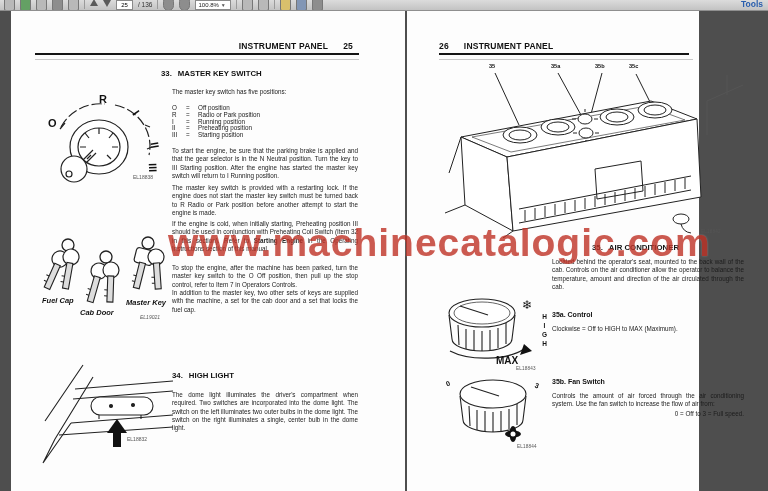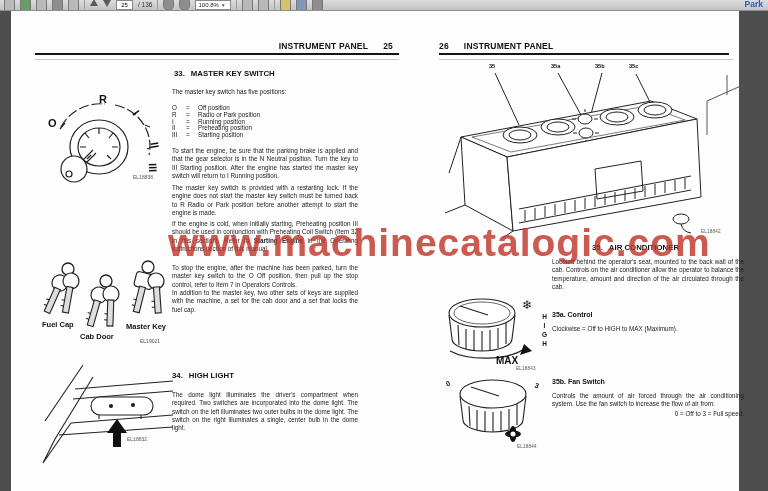--- a/index.html
+++ b/index.html
@@ -23,21 +23,21 @@
   .pgin{width:15px;height:8px;margin-top:0;font-size:6px;text-align:center;border:1px solid #8a8a8a;
         background:#fff;padding:0;font-family:"Liberation Sans",sans-serif;}
   .pgtotal{font-size:6.5px;color:#333;margin-top:1px;}
   .zsel{min-width:30px;height:8px;margin-top:0;border:1px solid #8a8a8a;background:#fff;font-size:6px;
         display:flex;align-items:center;gap:2px;padding:0 2px;color:#222;}
   .zsel .caret{font-size:5px;color:#555;}
   .tools{position:absolute;right:5px;top:-1px;font-size:8.5px;color:#2a5fae;font-weight:bold;}
 
   
   .canvas{position:absolute;top:11px;left:0;width:768px;height:480px;}
-  .page{position:absolute;top:0;height:480px;background:#fdfdfd;color:#1a1a1a;padding-left:40px;}
+  .page{position:absolute;top:0;height:480px;background:#fdfdfd;color:#1a1a1a;}
   .page-left{left:11px;width:394px;}
   .page-right{left:407px;width:292px;}
 
   .hdr{position:absolute;display:flex;gap:15px;font-weight:bold;font-size:8.5px;letter-spacing:.2px;color:#111;}
   .rule{position:absolute;height:2px;background:#151515;}
   .rule-thin{position:absolute;height:1px;background:#c9c9c9;}
 
   .shead{position:absolute;display:flex;gap:6px;font-weight:bold;font-size:7.8px;color:#111;}
   .sub{position:absolute;font-weight:bold;font-size:7px;color:#111;}
   .para{position:absolute;font-size:6.3px;line-height:8.3px;text-align:justify;color:#1c1c1c;}
@@ -81,34 +81,34 @@
       <span class="caret">▼</span>
     </span>
     <span class="sep"></span>
     <span class="ic light"></span>
     <span class="ic light"></span>
     <span class="sep"></span>
     <span class="ic yellow"></span>
     <span class="ic blue"></span>
     <span class="ic"></span>
   </div>
-  <span class="tools">Park</span>
+  <span class="tools">Tools</span>
 </div>
 
 <div class="canvas">
 
   <div class="page page-left">
     <div class="hdr" style="top:30px;right:52px;">
       <span>INSTRUMENT PANEL</span>
       <span>25</span>
     </div>
     <div class="rule" style="top:42px;left:24px;right:46px;"></div>
     <div class="rule-thin" style="top:48px;left:24px;right:46px;"></div>
 
-    <div class="shead" style="top:58px;left:163px;justify-content:flex-end;">
+    <div class="shead" style="top:58px;left:150px;justify-content:flex-end;">
       <span>33.</span>
       <span>MASTER KEY SWITCH</span>
     </div>
     <div class="line" style="top:77px;left:161px;width:186px;">The master key switch has five positions:</div>
 
     <div style="position:absolute;top:94px;left:161px;width:186px;">
       <div class="pos-row">
         <span class="pos-k">O</span>
         <span class="pos-e">=</span>
         <span>Off position</span>
@@ -158,21 +158,21 @@
           <text x="7" y="36">O</text>
           <text x="58" y="12">R</text>
           <text x="93" y="27" transform="rotate(55 96 23)">I</text>
           <text x="111" y="58" transform="rotate(80 114 54)">II</text>
           <text x="106" y="82" transform="rotate(88 112 78)">III</text>
         </g>
         <text x="92" y="88" font-size="5" fill="#555">EL18838</text>
       </svg>
     </div>
 
-    <div class="figbox" style="left:25px;top:248px;width:150px;height:115px;">
+    <div class="figbox" style="left:25px;top:224px;width:150px;height:115px;font-style:italic;">
       <svg viewBox="0 0 150 115" width="150" height="115">
         <defs>
           <g id="kkey">
             <circle cx="0" cy="0" r="8" fill="#fff" stroke="#222" stroke-width="1.2"></circle>
             <rect x="-3" y="6" width="6" height="26" fill="#ddd" stroke="#222" stroke-width="1.1"></rect>
             <path d="M-3,26 l-3,0 M-3,20 l-3,0" stroke="#222" stroke-width="1"></path>
           </g>
           <g id="kkeysq">
             <rect x="-9" y="-8" width="18" height="15" rx="3" fill="#fff" stroke="#222" stroke-width="1.2"></rect>
             <rect x="-3" y="6" width="6" height="26" fill="#ddd" stroke="#222" stroke-width="1.1"></rect>

